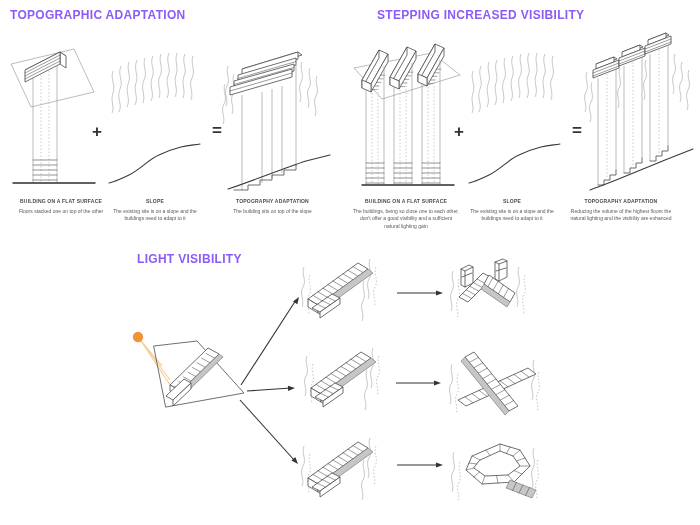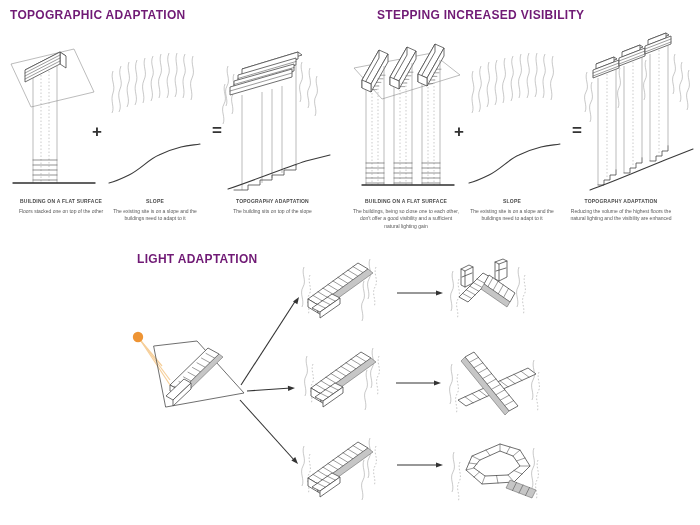--- a/index.html
+++ b/index.html
@@ -1,19 +1,19 @@
 <!DOCTYPE html>
 <html><head>
 <meta charset="utf-8">
 <style>
   html,body{margin:0;padding:0;background:#ffffff;}
   body{width:700px;height:525px;overflow:hidden;font-family:"Liberation Sans",sans-serif;}
   .canvas{position:relative;width:700px;height:525px;background:#fff;}
   .abs{position:absolute;}
-  h2.title{margin:0;font-size:12px;font-weight:bold;color:#701a75;letter-spacing:.3px;white-space:nowrap;}
+  h2.title{margin:0;font-size:12px;font-weight:bold;color:#8b5cf6;letter-spacing:.3px;white-space:nowrap;}
   .op{font-size:17px;font-weight:bold;color:#333;line-height:1;}
   .cap{position:absolute;text-align:center;}
   .lab{font-size:5px;font-weight:bold;color:#4a4a4a;letter-spacing:.2px;margin-bottom:4px;}
   .txt{font-size:5px;color:#5a5a5a;line-height:1.45;}
   svg{display:block;overflow:visible;}
   .ln{stroke:#4a4a4a;stroke-width:.8;fill:none;stroke-linecap:round;}
   .thin{stroke:#8f8f8f;stroke-width:.6;fill:none;}
   .wavy{stroke:#9a9a9a;stroke-width:.55;fill:none;}
   .wavyd{stroke:#9a9a9a;stroke-width:.55;fill:none;stroke-dasharray:1.6 1.8;}
   .dot{stroke:#a8a8a8;stroke-width:.6;fill:none;stroke-dasharray:1.5 2;}
@@ -338,21 +338,21 @@
       <div class="lab">SLOPE</div>
       <div class="txt">The existing site is on a slope and the buildings need to adapt to it</div>
     </div>
     <div class="cap" style="left:566px;top:198px;width:110px">
       <div class="lab">TOPOGRAPHY ADAPTATION</div>
       <div class="txt">Reducing the volume of the highest floors the natural lighting and the visibility are enhanced</div>
     </div>
   </section>
 
   <section>
-    <h2 class="title abs" style="left:137px;top:252px">LIGHT ADAPTATION</h2>
+    <h2 class="title abs" style="left:137px;top:252px">LIGHT VISIBILITY</h2>
 
     <svg class="abs" style="left:110px;top:248px" width="450" height="270" viewBox="0 0 450 270">
 
       <g>
         <line x1="31" y1="93" x2="52" y2="118" stroke="#f6cf9a" stroke-width="1.2"></line>
         <line x1="31" y1="93" x2="60" y2="132" stroke="#f6cf9a" stroke-width="1.2"></line>
         <line x1="31" y1="93" x2="66" y2="146" stroke="#f6cf9a" stroke-width="1.2"></line>
         <circle cx="28" cy="89" r="5.2" fill="#ee9434"></circle>
       </g>
 

